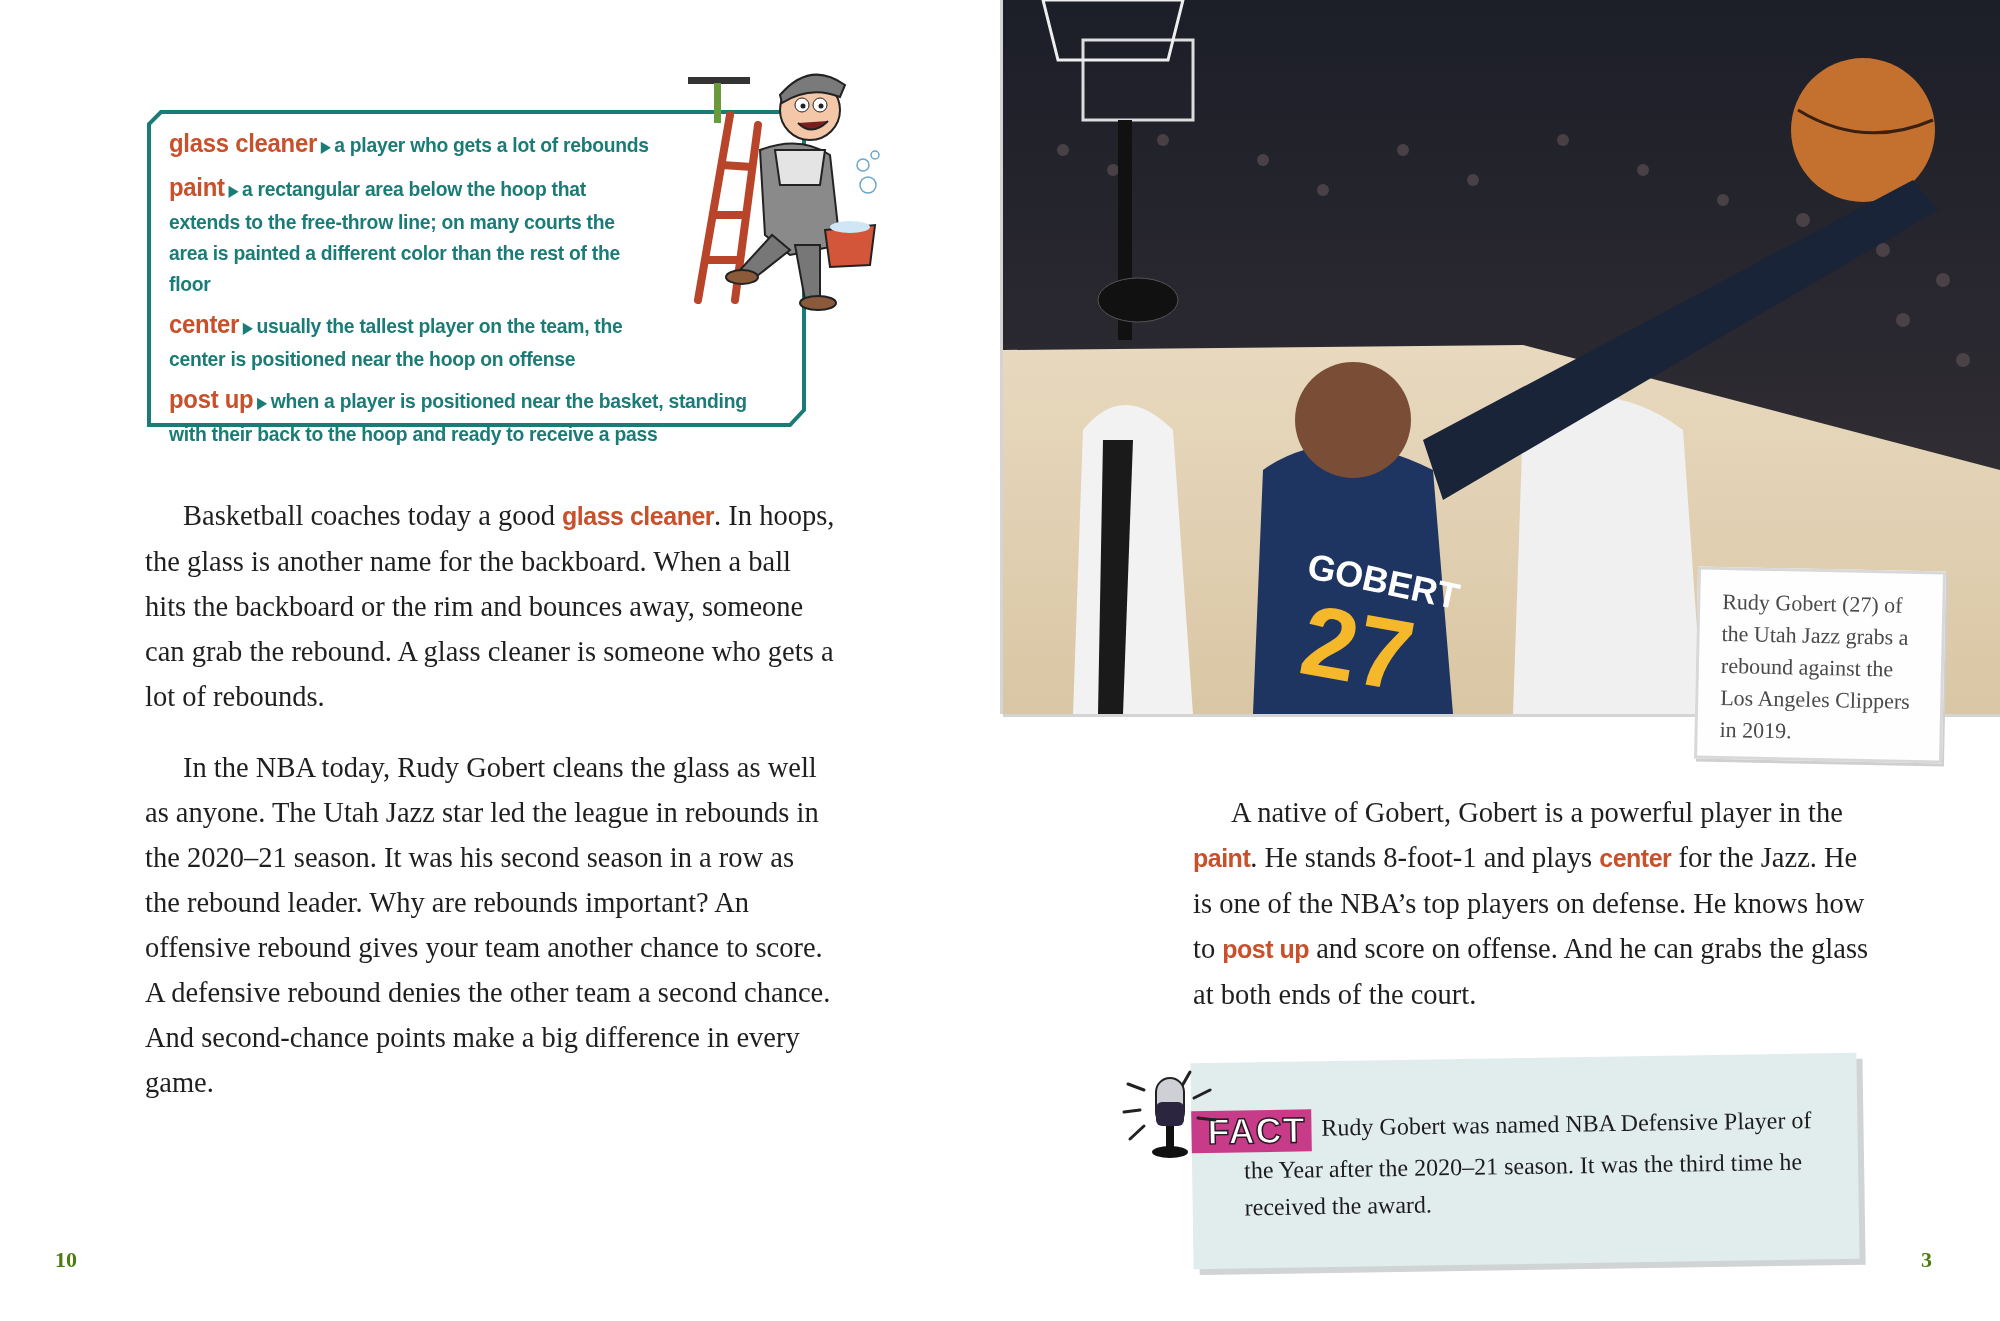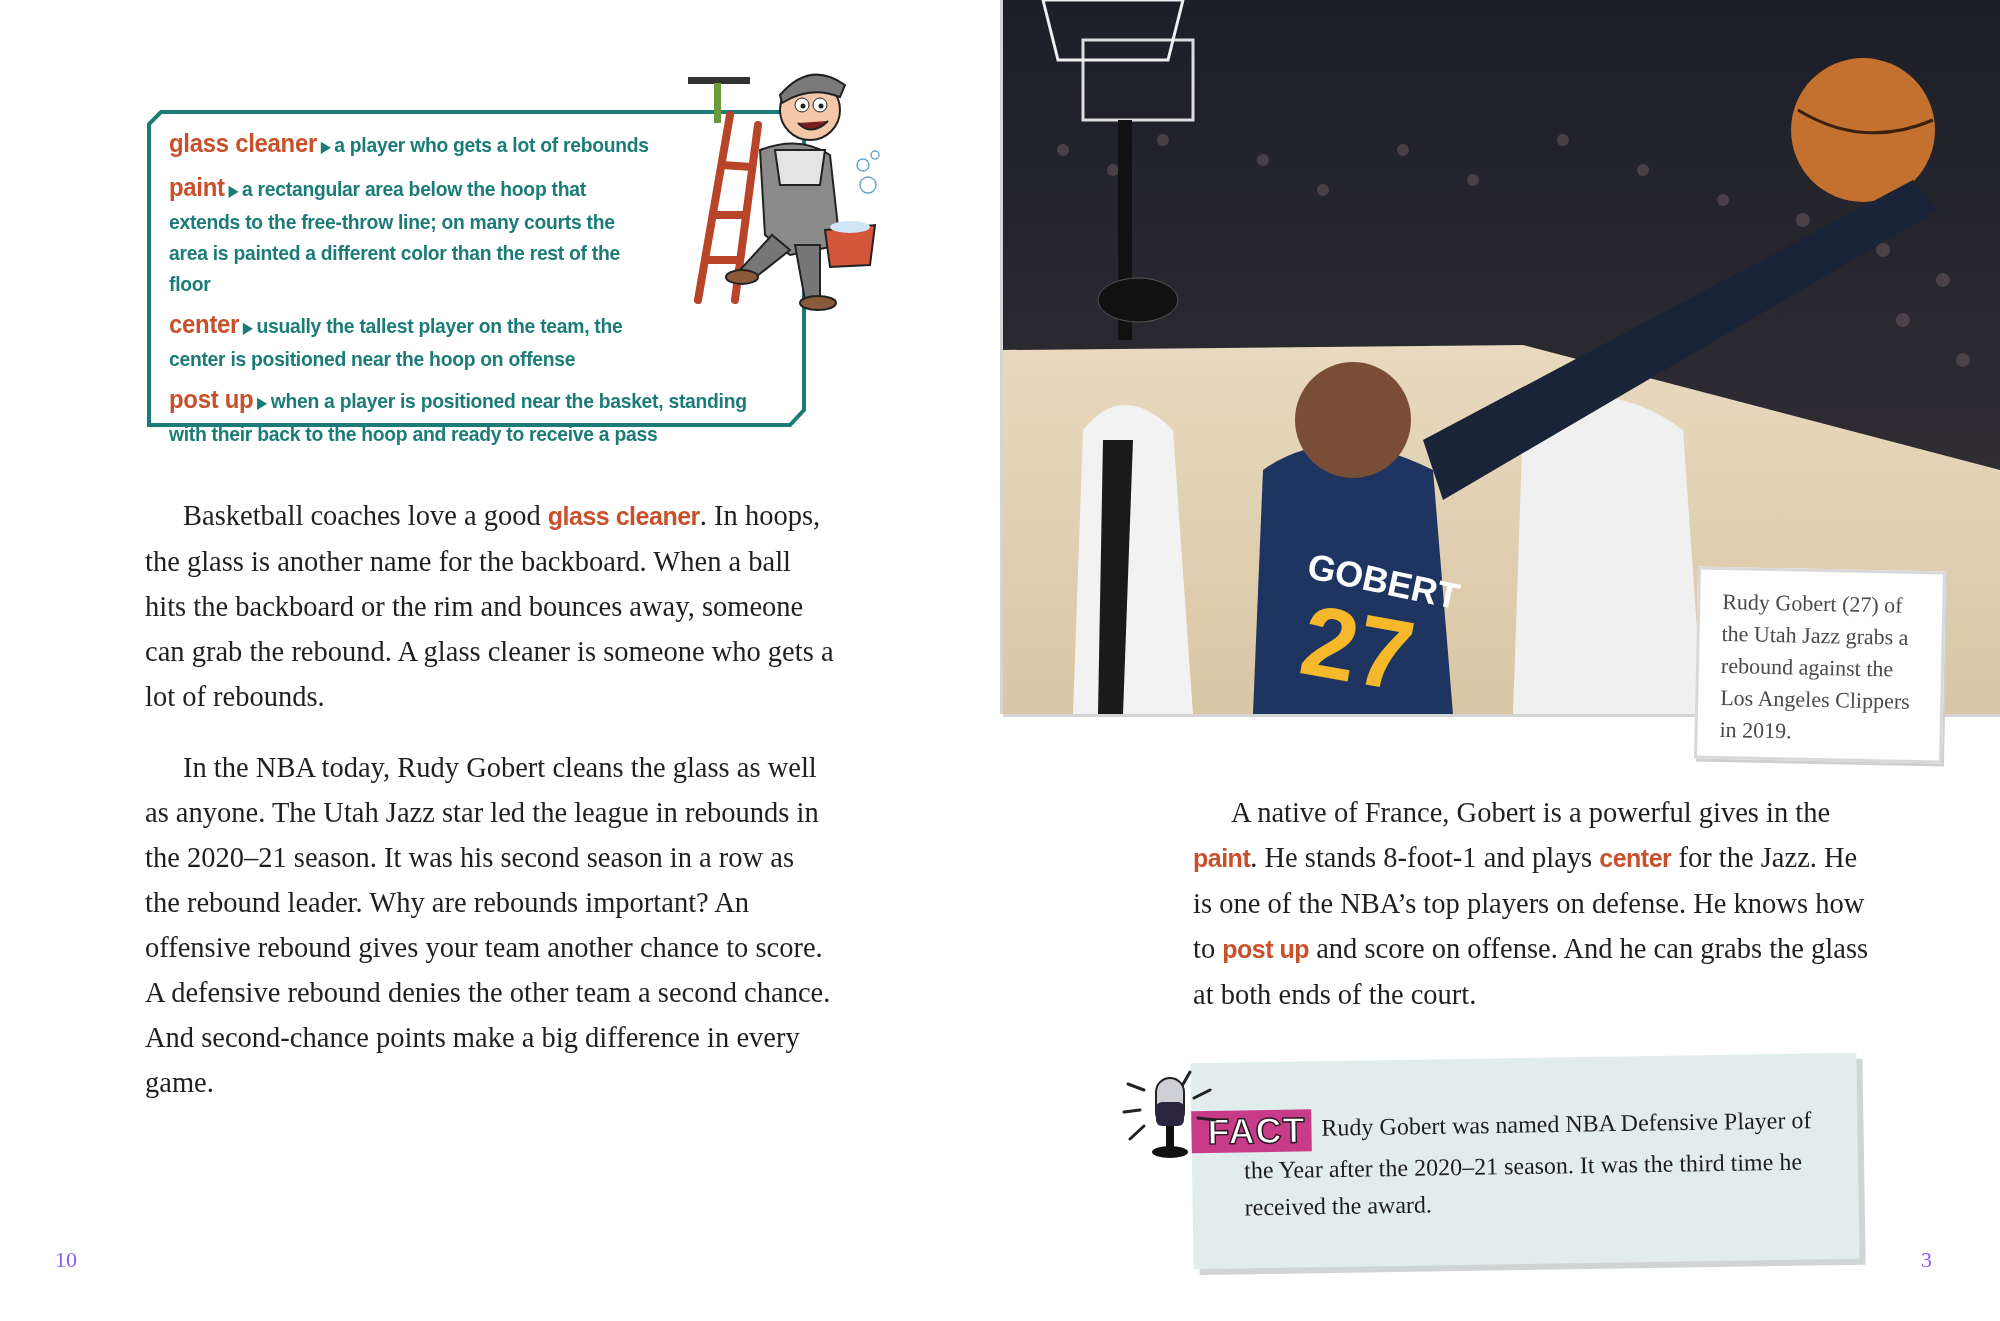--- a/index.html
+++ b/index.html
@@ -75,21 +75,21 @@
     margin-left: -52px;
   }
   .fact-badge span {
     font-family: "Liberation Sans", "DejaVu Sans", sans-serif; font-weight: bold;
     font-size: 36px; color: #ffffff; letter-spacing: 1px;
     -webkit-text-stroke: 1.5px #2a1a24;
   }
   .mic { position: absolute; left: 1120px; top: 1064px; width: 110px; height: 100px; }
 
   .page-num {
-    position: absolute; top: 1247px; font-weight: normal; font-size: 22px; color: #8b5cf6;
+    position: absolute; top: 1247px; font-weight: bold; font-size: 22px; color: #4d7c0f;
   }
   .pn-left { left: 55px; }
   .pn-right { left: 1921px; }
 </style>
 </head>
 <body>
 
 <div class="page page-left">
 
   <div class="glossary">
@@ -143,21 +143,21 @@
 
     <path d="M145 175 L195 170 L190 210 L150 212 Z" fill="#d3553a" stroke="#222" stroke-width="2"></path>
     <ellipse cx="170" cy="172" rx="20" ry="6" fill="#cfe6f5"></ellipse>
 
     <circle cx="183" cy="110" r="6" fill="none" stroke="#6aa7c9" stroke-width="1.5"></circle>
     <circle cx="195" cy="100" r="4" fill="none" stroke="#6aa7c9" stroke-width="1.5"></circle>
     <circle cx="188" cy="130" r="8" fill="none" stroke="#6aa7c9" stroke-width="1.5"></circle>
   </svg>
 
   <div class="body-text left-body">
-    <p><span>Basketball coaches love a good </span><span class="kw">glass cleaner</span><span>. In hoops, the glass is another name for the backboard. When a ball hits the backboard or the rim and bounces away, someone can grab the rebound. A glass cleaner is someone who gets a lot of rebounds.</span></p>
+    <p><span>Basketball coaches today a good </span><span class="kw">glass cleaner</span><span>. In hoops, the glass is another name for the backboard. When a ball hits the backboard or the rim and bounces away, someone can grab the rebound. A glass cleaner is someone who gets a lot of rebounds.</span></p>
     <p>In the NBA today, Rudy Gobert cleans the glass as well as anyone. The Utah Jazz star led the league in rebounds in the 2020–21 season. It was his second season in a row as the rebound leader. Why are rebounds important? An offensive rebound gives your team another chance to score. A defensive rebound denies the other team a second chance. And second-chance points make a big difference in every game.</p>
   </div>
 
   <div class="page-num pn-left">10</div>
 </div>
 
 <div class="photo">
   <svg viewBox="0 0 997 714" preserveAspectRatio="none">
     <defs>
       <linearGradient id="crowd" x1="0" y1="0" x2="0" y2="1">
@@ -206,21 +206,21 @@
     <circle cx="350" cy="420" r="58" fill="#7a4e36"></circle>
     <path d="M420 440 L910 180 L935 210 L440 500 Z" fill="#1a2438"></path>
     <text x="305" y="585" font-family="Liberation Sans, sans-serif" font-weight="bold" font-size="36" fill="#ffffff" transform="rotate(12 340 570)">GOBERT</text>
     <text x="300" y="680" font-family="Liberation Sans, sans-serif" font-weight="bold" font-size="100" fill="#f5b82a" transform="rotate(10 340 640)">27</text>
   </svg>
 </div>
 
 <div class="caption">Rudy Gobert (27) of the Utah Jazz grabs a rebound against the Los Angeles Clippers in 2019.</div>
 
 <div class="body-text right-body">
-  <p><span>A native of France, Gobert is a powerful gives in the </span><span class="kw">paint</span><span>. He stands 8-foot-1 and plays </span><span class="kw">center</span><span> for the Jazz. He is one of the NBA’s top players on defense. He knows how to </span><span class="kw">post up</span><span> and score on offense. And he can grabs the glass at both ends of the court.</span></p>
+  <p><span>A native of Gobert, Gobert is a powerful player in the </span><span class="kw">paint</span><span>. He stands 8-foot-1 and plays </span><span class="kw">center</span><span> for the Jazz. He is one of the NBA’s top players on defense. He knows how to </span><span class="kw">post up</span><span> and score on offense. And he can grabs the glass at both ends of the court.</span></p>
 </div>
 
 <div class="fact">
   <div class="fact-text">
     <span class="fact-badge"><span>FACT</span></span><span>Rudy Gobert was named NBA Defensive Player of the Year after the 2020–21 season. It was the third time he received the award.</span>
   </div>
 </div>
 
 <svg class="mic" viewBox="0 0 110 100">
   <g stroke="#222" stroke-width="3" stroke-linecap="round">

